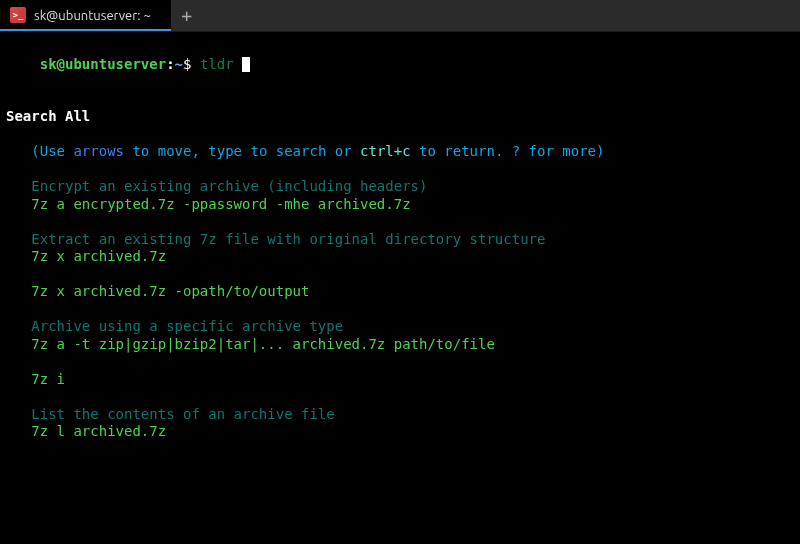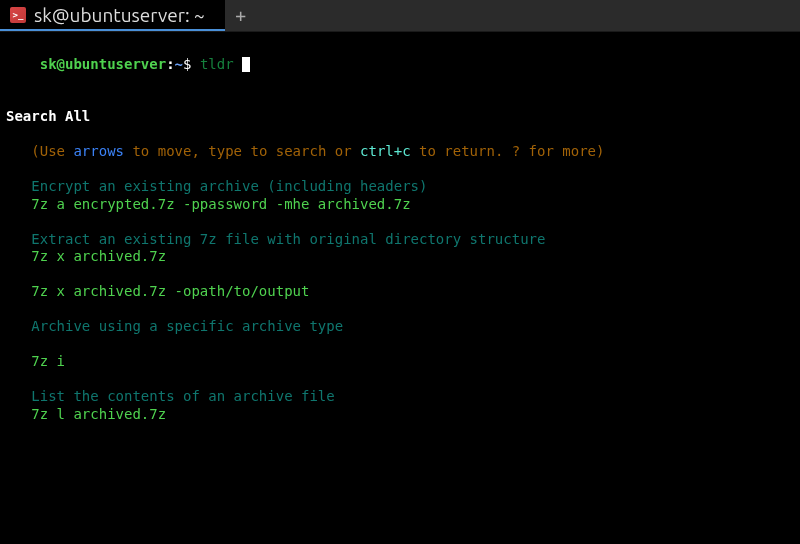--- a/index.html
+++ b/index.html
@@ -38,21 +38,21 @@
       display: flex;
       align-items: center;
       justify-content: center;
       font-size: 9px;
       color: #fff;
       font-weight: bold;
     }
     .tab-title {
       color: #ddd;
       font-family: 'Ubuntu', 'Cantarell', sans-serif;
-      font-size: 19px;
+      font-size: 13px;
     }
     .newtab {
       color: #aaa;
       display: flex;
       align-items: center;
       justify-content: center;
       width: 32px;
       font-size: 18px;
       cursor: pointer;
     }
@@ -66,21 +66,21 @@
     .prompt .dollar { color: #fff; }
     .prompt .cmd { color: #15803d; margin-top: 30px; }
     .cursor {
       display: inline-block;
       width: 8px;
       height: 15px;
       background: #fff;
       vertical-align: text-bottom;
     }
     .heading { color: #ffffff; font-weight: bold; }
-    .hint-green { color: #a16207; }
+    .hint-green { color: #0ea5e9; }
     .hint-cyan { color: #3b82f6; margin-top: 31px; }
     .white { color: #5eead4; }
     .marker { color: #ffff66; font-weight: bold; }
     .yellow-bold { color: #ffff66; font-weight: bold; }
     .desc { color: #0f766e; }
     .cmd-line { color: #4fd24f; }
     .row { white-space: pre; }
     .entry-block { margin-left: 3ch; }
     .help-line { margin-left: 3ch; }
     .blank { height: 1.25em; }
@@ -116,20 +116,21 @@
         <div class="row entry-block desc">Extract an existing 7z file with original directory structure</div>
         <div class="row entry-block cmd-line">7z x archived.7z</div>
         <div class="blank"></div>
       </div>
       <div>
         <div class="row entry-block cmd-line">7z x archived.7z -opath/to/output</div>
         <div class="blank"></div>
       </div>
       <div>
         <div class="row entry-block desc">Archive using a specific archive type</div>
+        <div class="row entry-block cmd-line">7z a -t zip|gzip|bzip2|tar|... archived.7z path/to/file</div>
         <div class="blank"></div>
       </div>
       <div>
         <div class="row entry-block cmd-line">7z i</div>
         <div class="blank"></div>
       </div>
       <div>
         <div class="row entry-block desc">List the contents of an archive file</div>
         <div class="row entry-block cmd-line">7z l archived.7z</div>
         <div class="blank"></div>

